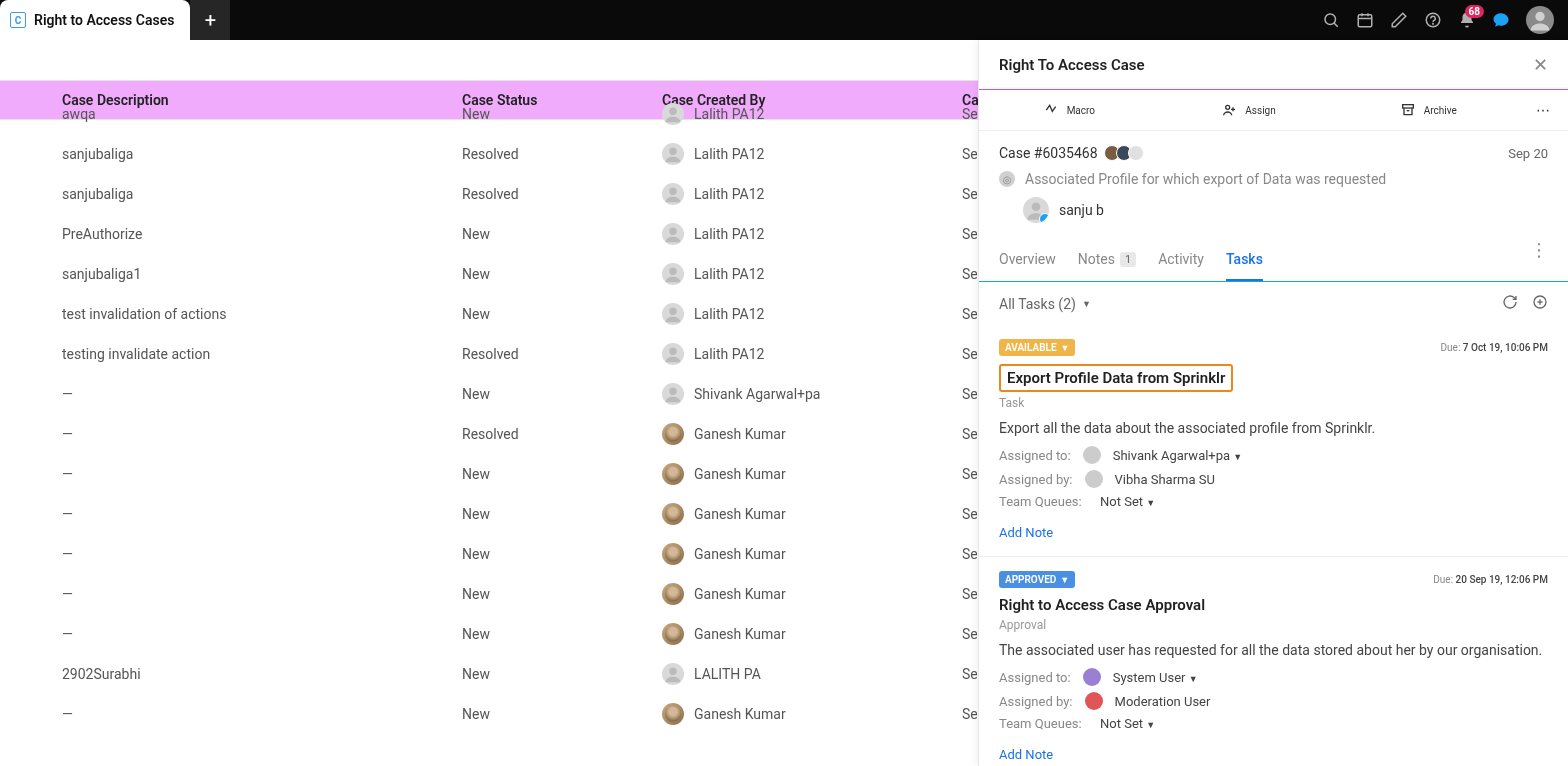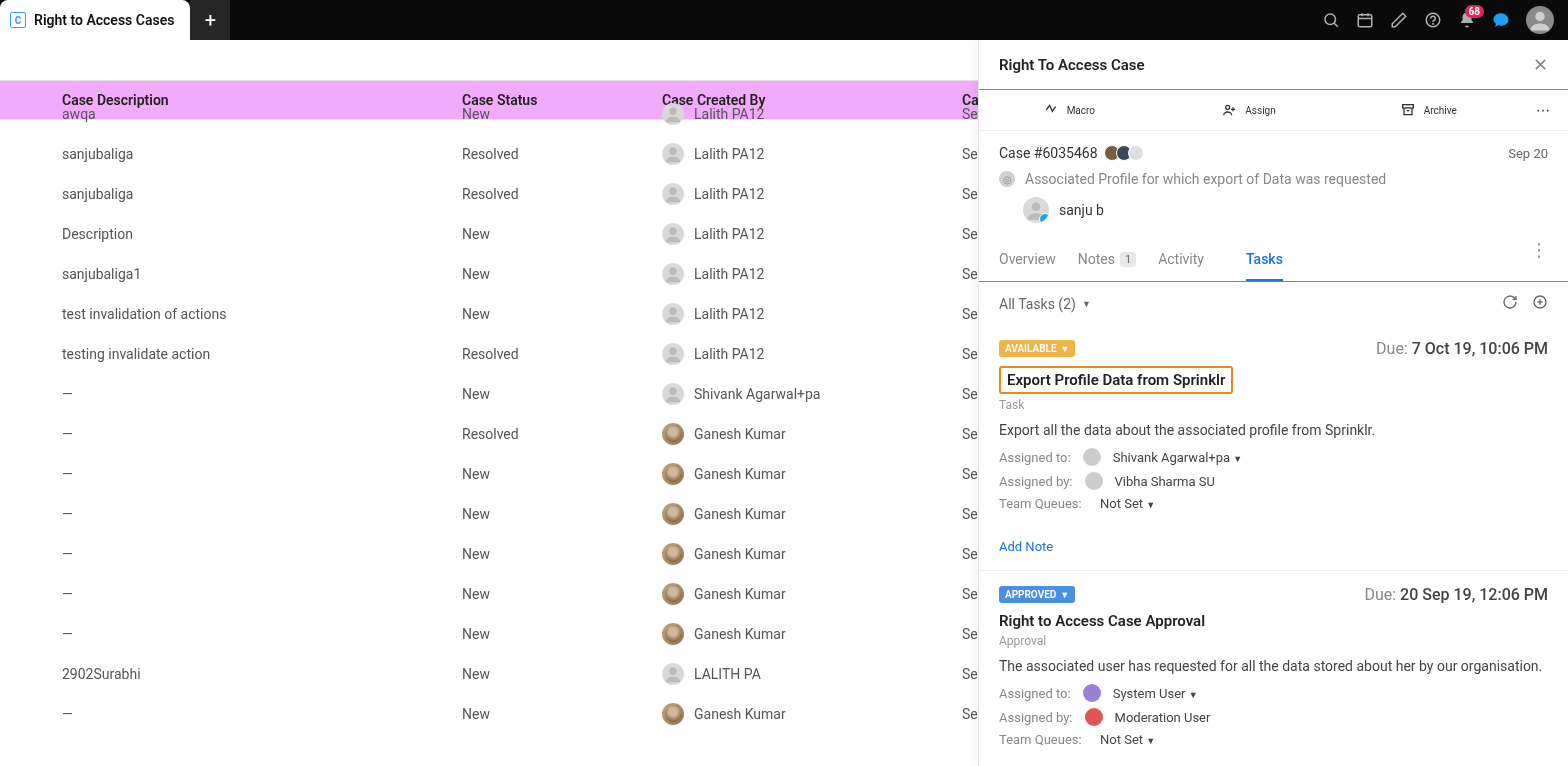--- a/index.html
+++ b/index.html
@@ -59,47 +59,47 @@
 .case-date { color: #666; font-size: 13px; }
 .case-assoc { display: flex; align-items: center; gap: 10px; margin-top: 10px; color: #888; font-size: 14px; }
 .assoc-icon { width: 16px; height: 16px; border-radius: 50%; background: #d0d0d0; display: flex; align-items: center; justify-content: center; font-size: 10px; color: #888; }
 .profile-row { display: flex; align-items: center; gap: 10px; margin-top: 10px; margin-left: 24px; }
 .profile-row .avatar-sm { width: 26px; height: 26px; position: relative; }
 .twitter-badge { position: absolute; bottom: -2px; right: -2px; width: 12px; height: 12px; background: #1da1f2; border-radius: 50%; border: 1px solid #fff; }
 
 .tabs-row { display: flex; align-items: flex-start; padding: 0 20px; border-bottom: 1px solid #0ea5e9; margin-top: 6px; justify-content: space-between; }
 .tabs-list { display: flex; gap: 22px; }
 .ptab { padding: 12px 0; font-size: 14px; color: #888; cursor: pointer; border-bottom: 2px solid transparent; display: flex; align-items: center; gap: 5px; }
-.ptab.active { color: #1a73e8; border-bottom-color: #1a73e8; font-weight: 500; margin-left: 20px; }
+.ptab.active { color: #1a73e8; border-bottom-color: #1a73e8; font-weight: 500; }
 .ptab-count { background: #e8e8e8; color: #666; font-size: 11px; padding: 1px 5px; border-radius: 3px; }
 .ptab-more { color: #888; font-size: 18px; cursor: pointer; }
 
 .tasks-header { display: flex; justify-content: space-between; align-items: center; padding: 12px 20px; }
 .tasks-filter { color: #666; font-size: 14px; display: flex; align-items: center; gap: 6px; cursor: pointer; }
 .tasks-actions { display: flex; gap: 14px; color: #666; }
 .tasks-actions > span { cursor: pointer; }
 
 .task-card { padding: 14px 20px 16px; border-bottom: 1px solid #eee; }
 .task-top { display: flex; justify-content: space-between; align-items: center; margin-bottom: 8px; }
 .task-status { font-size: 10px; font-weight: 600; padding: 3px 6px; border-radius: 3px; display: inline-flex; align-items: center; gap: 4px; cursor: pointer; }
 .task-status.available { background: #f0b549; color: #fff; }
 .task-status.approved { background: #4a90e2; color: #fff; }
-.task-due { font-size: 16px; color: #888; }
+.task-due { font-size: 10px; color: #888; }
 .task-due strong { color: #444; font-weight: 500; }
 .task-title { font-size: 15px; font-weight: 600; color: #222; display: inline-block; }
 .task-title.highlighted { border: 2px solid #e8891a; padding: 3px 6px; border-radius: 3px; }
 .task-type { font-size: 12px; color: #999; margin-top: 4px; }
 .task-desc { font-size: 14px; color: #444; margin: 10px 0; }
 .task-meta { font-size: 13px; color: #888; margin: 6px 0; display: flex; align-items: center; gap: 12px; }
 .task-meta .avatar-xs { width: 18px; height: 18px; border-radius: 50%; display: flex; align-items: center; justify-content: center; font-size: 10px; color: #fff; }
 .av-gray { background: #ccc; }
 .av-purple { background: #9b7fd4; }
 .av-red { background: #e05555; }
 .task-meta-val { color: #444; }
-.add-note { color: #1a73e8; font-size: 13px; margin-top: 22px; cursor: pointer; display: inline-block; }
+.add-note { color: #1a73e8; font-size: 13px; margin-top: 10px; cursor: pointer; display: inline-block; }
 .chev { font-size: 9px; }
 </style>
 </head>
 <body>
 
 <div class="app">
 
   <div class="topbar">
     <div class="tabs">
       <div class="tab">
@@ -200,21 +200,21 @@
                 <svg viewBox="0 0 24 24" fill="#bbb">
                   <circle cx="12" cy="9" r="4"></circle>
                   <path d="M4 21c0-4 4-6 8-6s8 2 8 6"></path>
                 </svg>
               </span>
               <span>Lalith PA12</span>
             </div>
             <div class="cell col-last">Se</div>
           </div>
           <div class="row">
-            <div class="cell col-desc">Description</div>
+            <div class="cell col-desc">PreAuthorize</div>
             <div class="cell col-status">New</div>
             <div class="cell col-created user-cell">
               <span class="avatar-sm">
                 <svg viewBox="0 0 24 24" fill="#bbb">
                   <circle cx="12" cy="9" r="4"></circle>
                   <path d="M4 21c0-4 4-6 8-6s8 2 8 6"></path>
                 </svg>
               </span>
               <span>Lalith PA12</span>
             </div>

